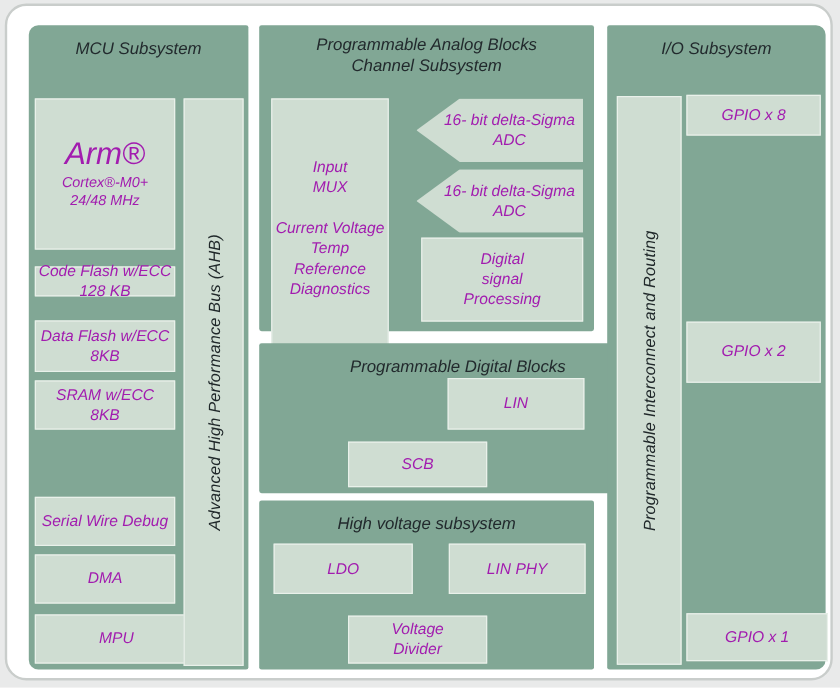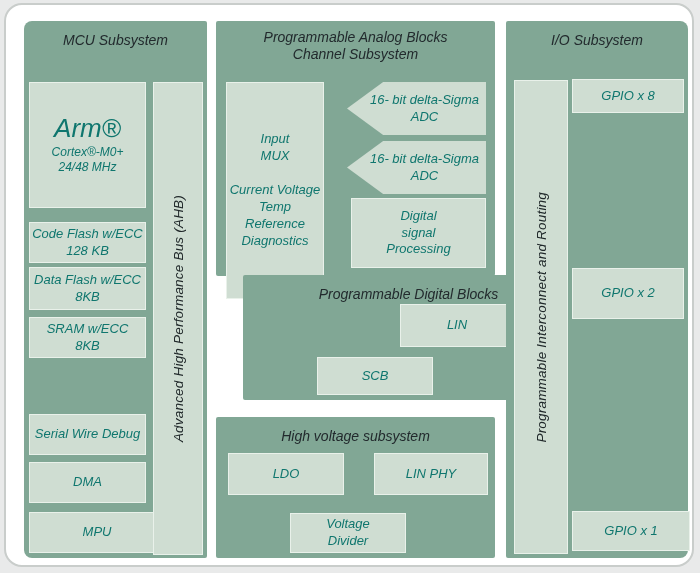--- a/index.html
+++ b/index.html
@@ -35,21 +35,21 @@
     position: absolute;
     background: #cfddd2;
     border: 1px solid #e9f1ea;
     box-sizing: border-box;
     display: flex; flex-direction: column;
     align-items: center; justify-content: center;
     text-align: center;
     font-size: 13px;
     line-height: 1.3;
     white-space: pre-line;
-    color: #0f766e;
+    color: #a21caf;
   }
   .adc-arrow {
     border: none;
     clip-path: polygon(0 50%, 26% 0, 100% 0, 100% 100%, 26% 100%);
     padding-left: 16px;
   }
   .vbar {
     position: absolute;
     background: #cfddd2;
     border: 1px solid #e9f1ea;
@@ -63,27 +63,27 @@
     color: #20282a;
     letter-spacing: 0.2px;
     white-space: nowrap;
   }
   .cpu-name { font-size: 26px; line-height: 1.1; }
   .cpu-sub { font-size: 12px; line-height: 1.3; margin-top: 2px; }
 
   
   #panel-mcu     { left: 18px;  top: 16px;  width: 183px; height: 537px; border-radius: 8px 2px 2px 8px; }
   #panel-analog  { left: 210px; top: 16px;  width: 279px; height: 255px; border-radius: 2px; }
-  #panel-digital { left: 210px; top: 270px; width: 331px; height: 125px; border-radius: 2px; margin-left: 27px; }
+  #panel-digital { left: 210px; top: 281px; width: 331px; height: 125px; border-radius: 2px; }
   #panel-hv      { left: 210px; top: 412px; width: 279px; height: 141px; border-radius: 2px; }
   #panel-io      { left: 500px; top: 16px;  width: 182px; height: 537px; border-radius: 2px 8px 8px 2px; }
 
   
   #blk-arm   { left: 5px;   top: 61px;  width: 117px; height: 126px; }
-  #blk-code  { left: 5px;   top: 201px; width: 117px; height: 41px; }
+  #blk-code  { left: 5px;   top: 201px; width: 117px; height: 25px; }
   #blk-data  { left: 5px;   top: 246px; width: 117px; height: 43px; }
   #blk-sram  { left: 5px;   top: 296px; width: 117px; height: 41px; }
   #blk-swd   { left: 5px;   top: 393px; width: 117px; height: 41px; }
   #blk-dma   { left: 5px;   top: 441px; width: 117px; height: 41px; }
   #blk-mpu   { left: 5px;   top: 491px; width: 136px; height: 41px; }
   #bar-ahb   { left: 129px; top: 61px;  width: 50px;  height: 473px; }
 
   
   #blk-mux   { left: 10px;  top: 61px;  width: 98px;  height: 217px; }
   #blk-adc1  { left: 131px; top: 61px;  width: 139px; height: 53px; }

